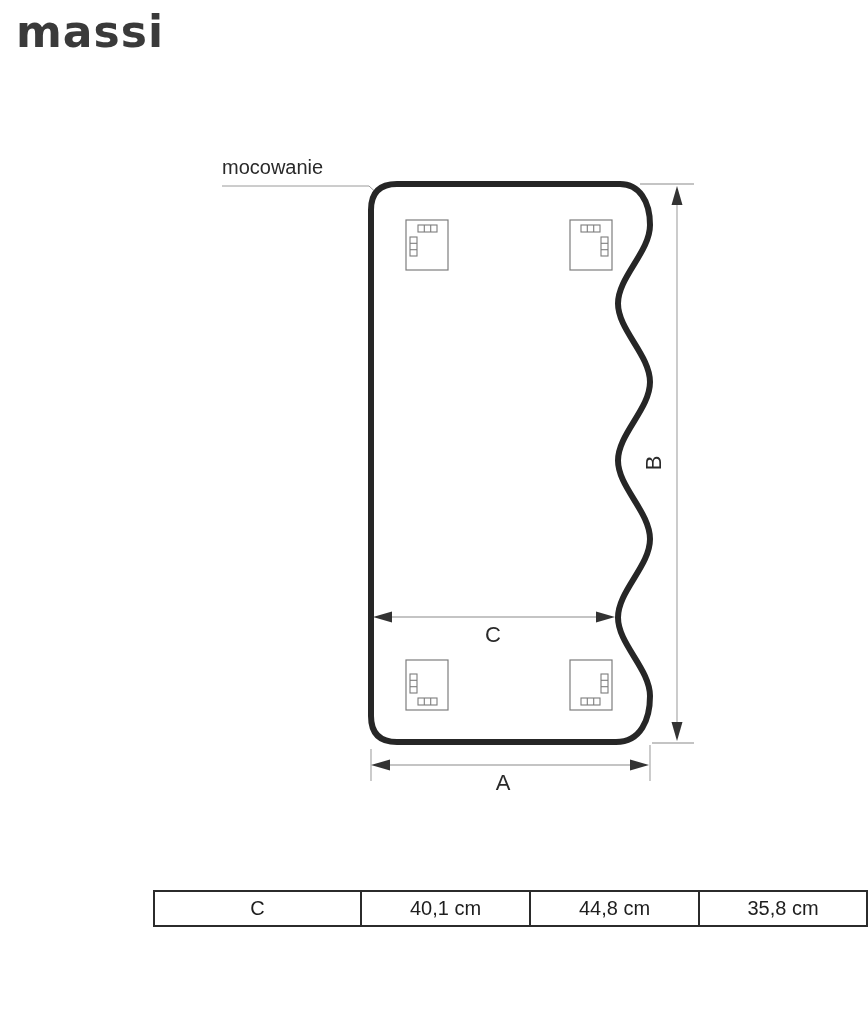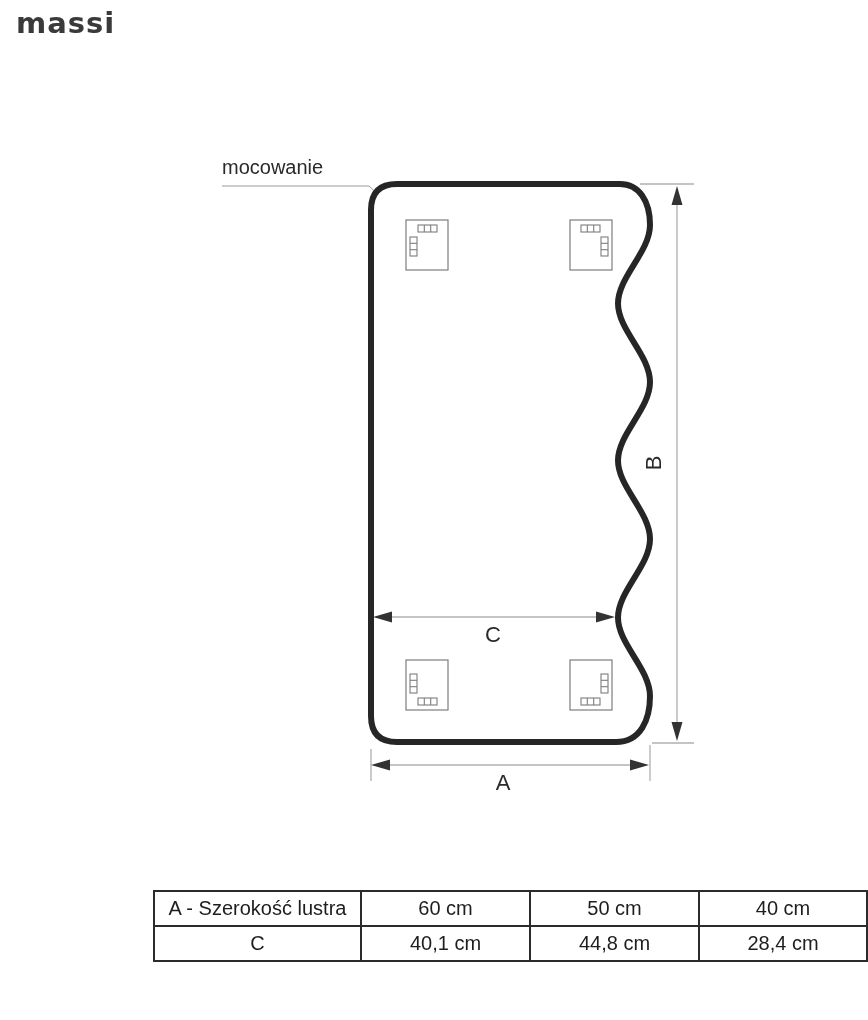--- a/index.html
+++ b/index.html
@@ -3,21 +3,21 @@
 <meta charset="utf-8">
 <style>
   html,body{margin:0;padding:0;background:#fff;}
   .page{
     position:relative;width:868px;height:1020px;background:#fff;
     font-family:"Liberation Sans",sans-serif;overflow:hidden;
   }
   .logo{
     position:absolute;left:16px;top:8px;
     font-family:"DejaVu Sans",sans-serif;
-    font-weight:bold;font-size:29px;letter-spacing:1px;
+    font-weight:bold;font-size:44px;letter-spacing:1px;
     color:var(--logo,#3a3a3a);line-height:1.1;
   }
   svg.diagram{position:absolute;left:0;top:0;}
   svg .outline{fill:#ffffff;stroke:var(--mirror-stroke,#262626);stroke-width:6;stroke-linejoin:round;}
   svg .leader{fill:none;stroke:#9a9a9a;stroke-width:1;}
   svg .dim{stroke:var(--dim-line,#b0b0b0);stroke-width:1.3;}
   svg .arrow{fill:var(--arrow,#333333);stroke:none;}
   svg .bracket-box{fill:#ffffff;stroke:var(--bracket-stroke,#7d7d7d);stroke-width:1.2;}
   svg .cell{fill:#ffffff;stroke:var(--bracket-stroke,#7d7d7d);stroke-width:1.1;}
   svg text{fill:var(--text,#2a2a2a);font-family:"Liberation Sans",sans-serif;}
@@ -129,27 +129,21 @@
 
   <table class="spec">
     <colgroup>
       <col style="width:207px">
         <col style="width:169px">
         <col style="width:169px">
         <col style="width:168px">
     </colgroup>
     <tbody>
       <tr>
-        <td>A - Szerokość lustra</td>
-        <td>60 cm</td>
-        <td>50 cm</td>
-        <td>40 cm</td>
-      </tr>
-      <tr>
         <td>C</td>
         <td>40,1 cm</td>
         <td>44,8 cm</td>
-        <td>28,4 cm</td>
+        <td>35,8 cm</td>
       </tr>
     </tbody>
   </table>
 
 </div>
 
 </body></html>

